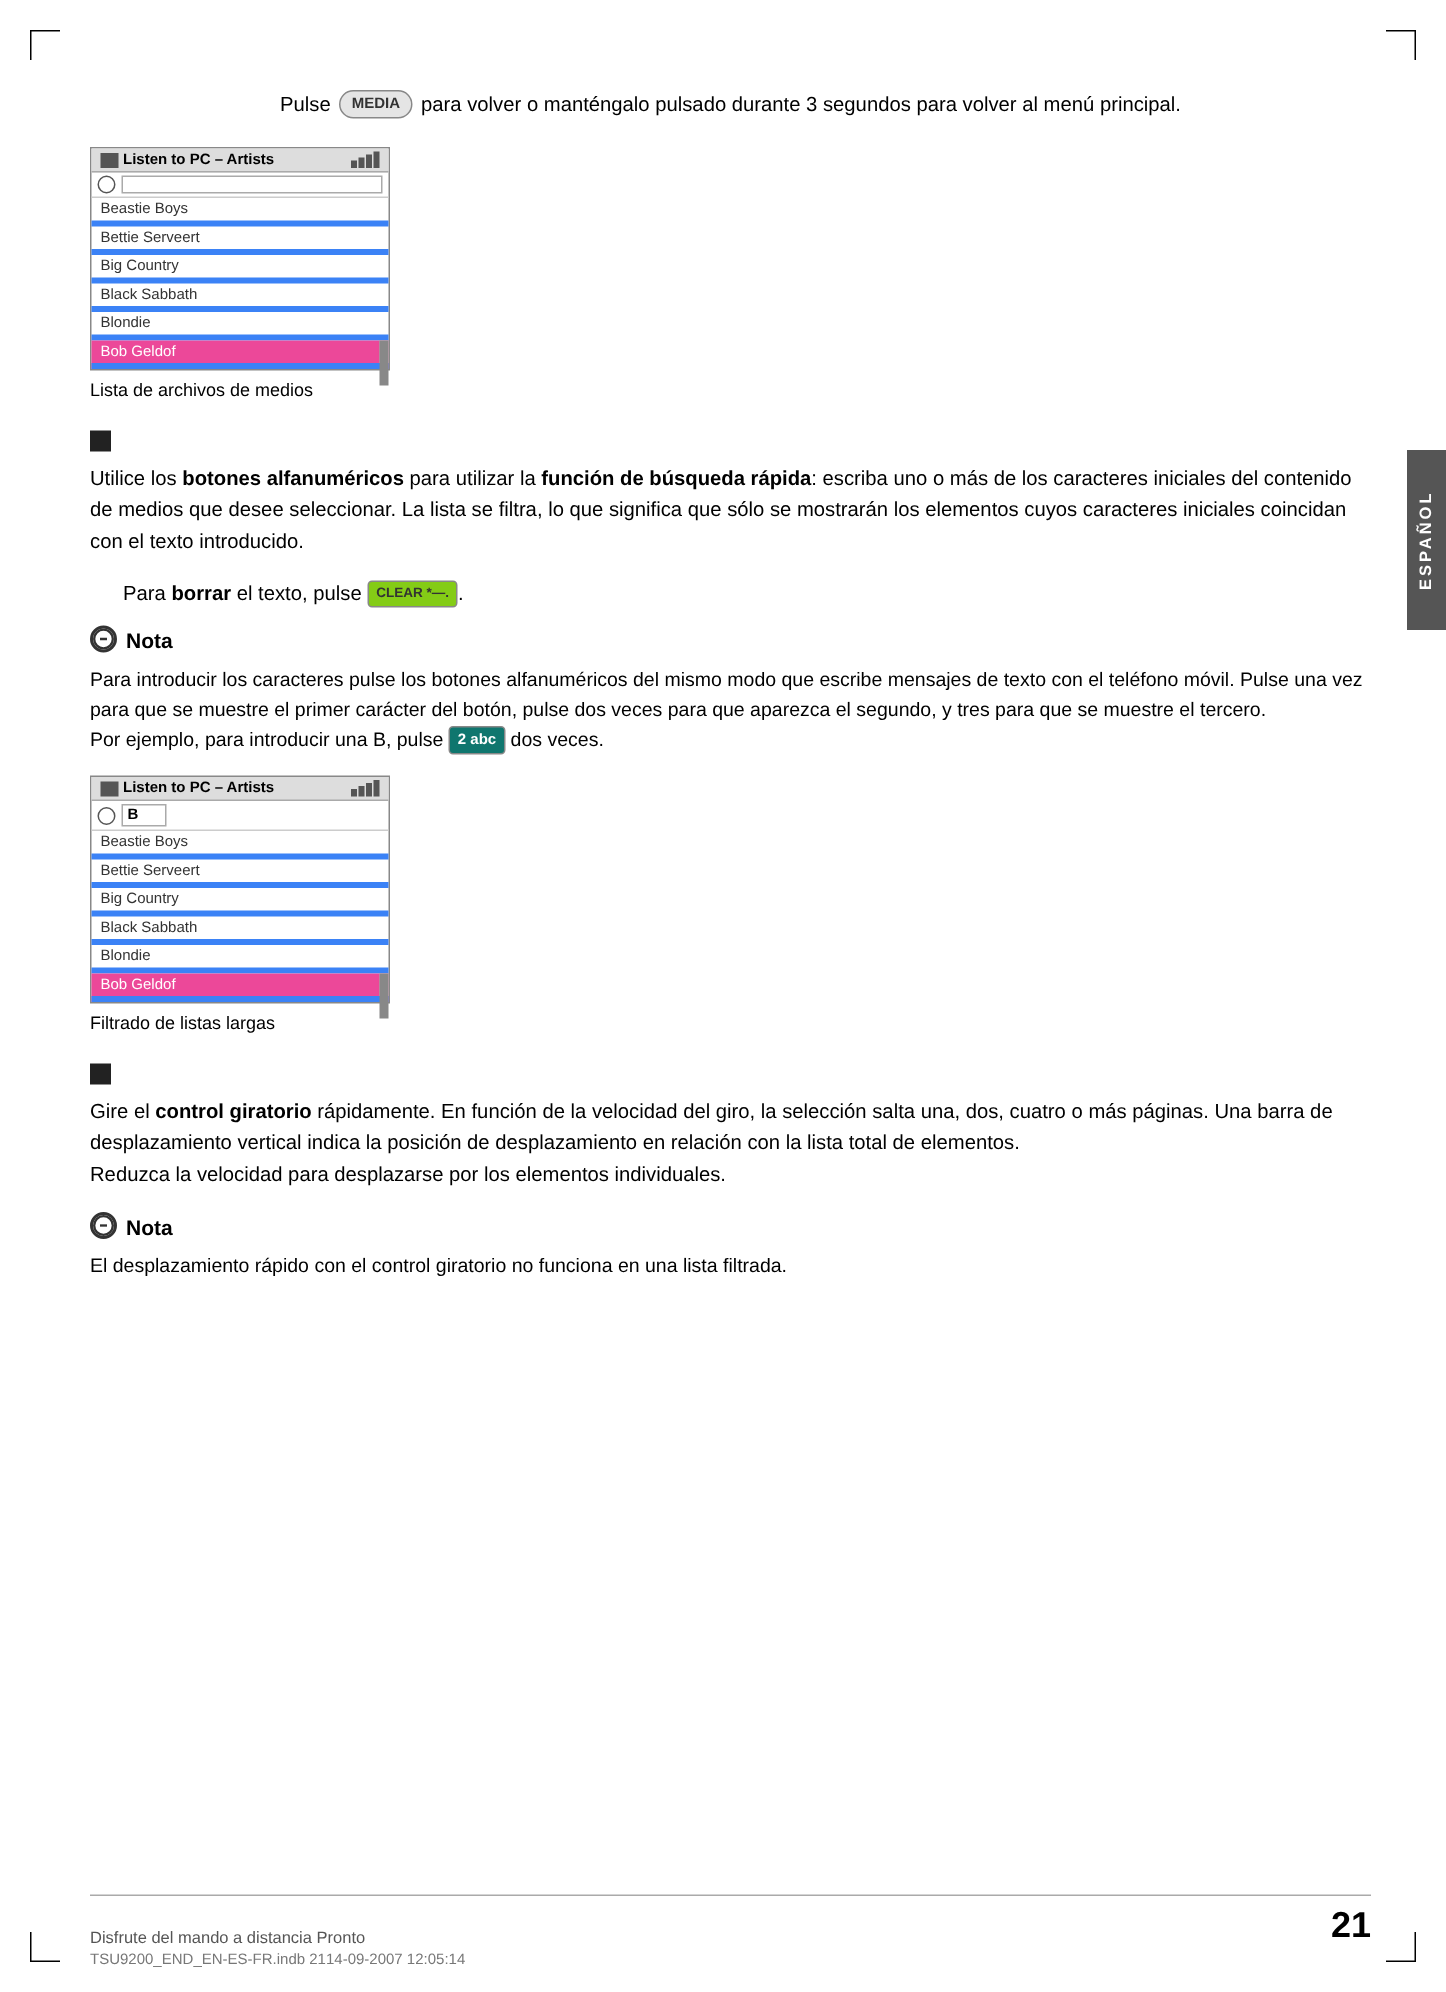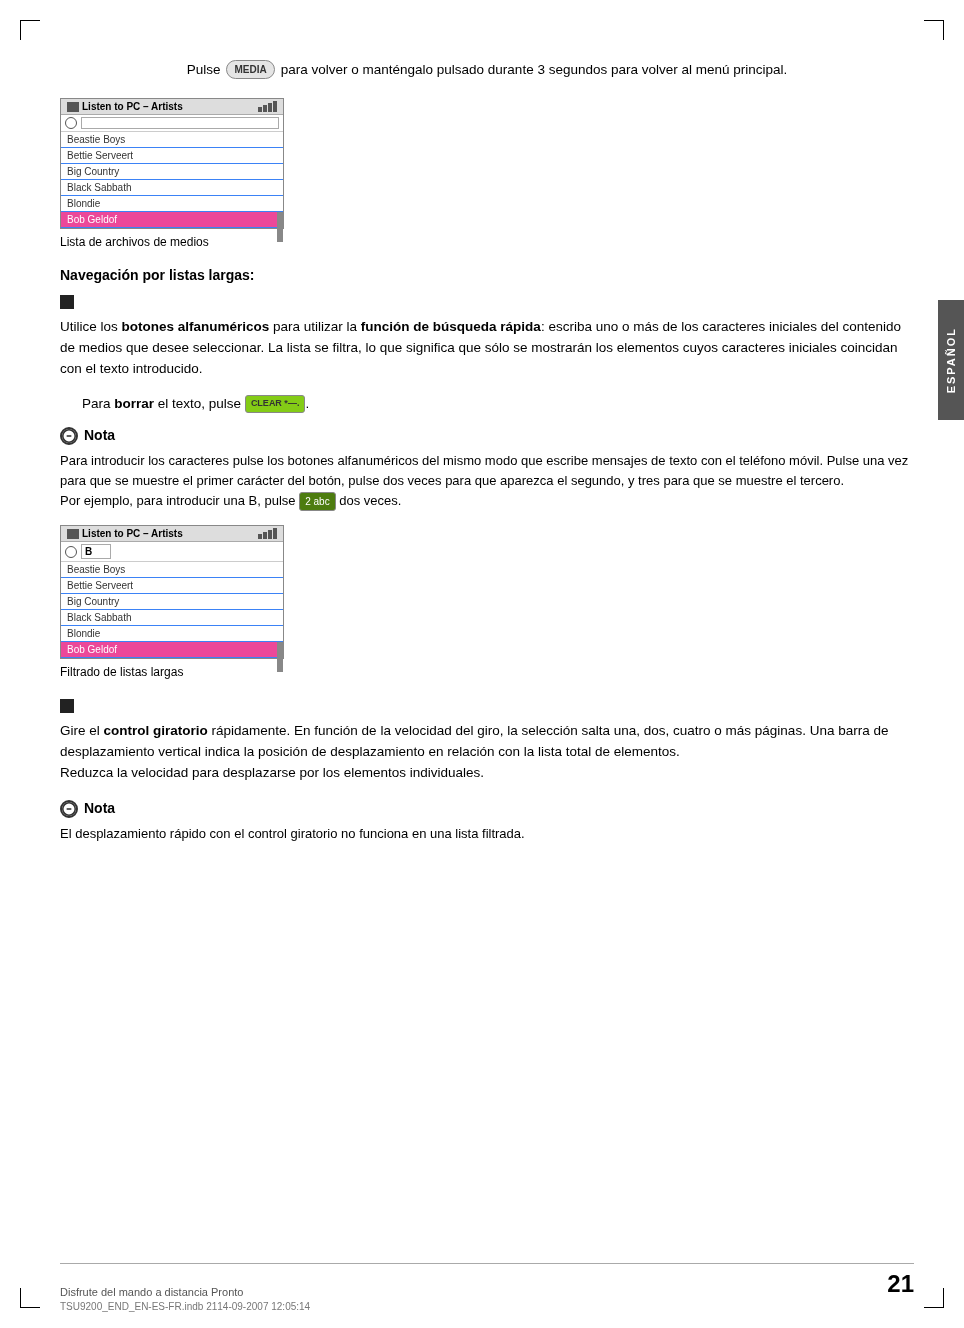--- a/index.html
+++ b/index.html
@@ -80,21 +80,21 @@
       font-weight: bold;
       background: #e5e5e5;
       color: #333;
       vertical-align: middle;
       white-space: nowrap;
     }
 
     
     .screen-mockup {
       border: 1.5px solid #888;
-      width: 224px;
+      width: 200px;
       background: #fff;
       margin-bottom: 6px;
     }
     .screen-header {
       background: #ddd;
       border-bottom: 1px solid #aaa;
       padding: 2px 6px;
       display: flex;
       align-items: center;
       justify-content: space-between;
@@ -135,21 +135,21 @@
     }
     .search-input-box {
       flex: 1;
       border: 1px solid #aaa;
       height: 12px;
       background: #fff;
     }
     .screen-list-item {
       padding: 2px 6px;
       font-size: 10px;
-      border-bottom: 1px solid #3b82f6;
+      border-bottom: 4px solid #3b82f6;
       color: #333;
     }
     .screen-list-item.highlighted {
       background: #ec4899;
       color: #fff;
     }
     .scrollbar-indicator {
       position: absolute;
       right: 0;
       top: 0;
@@ -218,21 +218,21 @@
     }
 
     
     .note-block {
       margin: 10px 0 14px 0;
       font-size: 13.5px;
       line-height: 1.55;
     }
     .note-title {
       display: flex;
-      align-items: center;
+      align-items: flex-start;
       gap: 6px;
       font-weight: bold;
       font-size: 14px;
       margin-bottom: 4px;
     }
     .note-icon {
       width: 18px;
       height: 18px;
       border: 2px solid #333;
       border-radius: 50%;
@@ -252,22 +252,22 @@
 
     
     .key-btn {
       display: inline-flex;
       align-items: center;
       justify-content: center;
       border: 1px solid #888;
       border-radius: 3px;
       padding: 1px 5px;
       font-size: 10px;
-      font-weight: normal;
-      background: #4d7c0f;
+      font-weight: bold;
+      background: #0f766e;
       color: #fff;
       vertical-align: middle;
       min-width: 28px;
     }
 
     
     .footer {
       position: absolute;
       bottom: 30px;
       left: 60px;
@@ -350,21 +350,20 @@
     <div class="screen-list-item">Blondie</div>
     <div class="screen-list-item highlighted" style="position:relative;">
       Bob Geldof
       <div class="scrollbar-indicator">
         <div class="scrollbar-thumb"></div>
       </div>
     </div>
   </div>
   <p class="screen-caption">Lista de archivos de medios</p>
 
-  <p class="section-heading">Navegación por listas largas:</p>
 
   <div class="bullet-block">
     <div class="bullet-square"></div>
     <div class="bullet-text">
       <span>Utilice los </span><b>botones alfanuméricos</b><span> para utilizar la </span><b>función de búsqueda rápida</b><span>: escriba uno o más de los caracteres iniciales del contenido de medios que desee seleccionar. La lista se filtra, lo que significa que sólo se mostrarán los elementos cuyos caracteres iniciales coincidan con el texto introducido.</span>
     </div>
   </div>
 
   <p class="para-inline">
     <span>Para </span><b>borrar</b><span> el texto, pulse</span>

